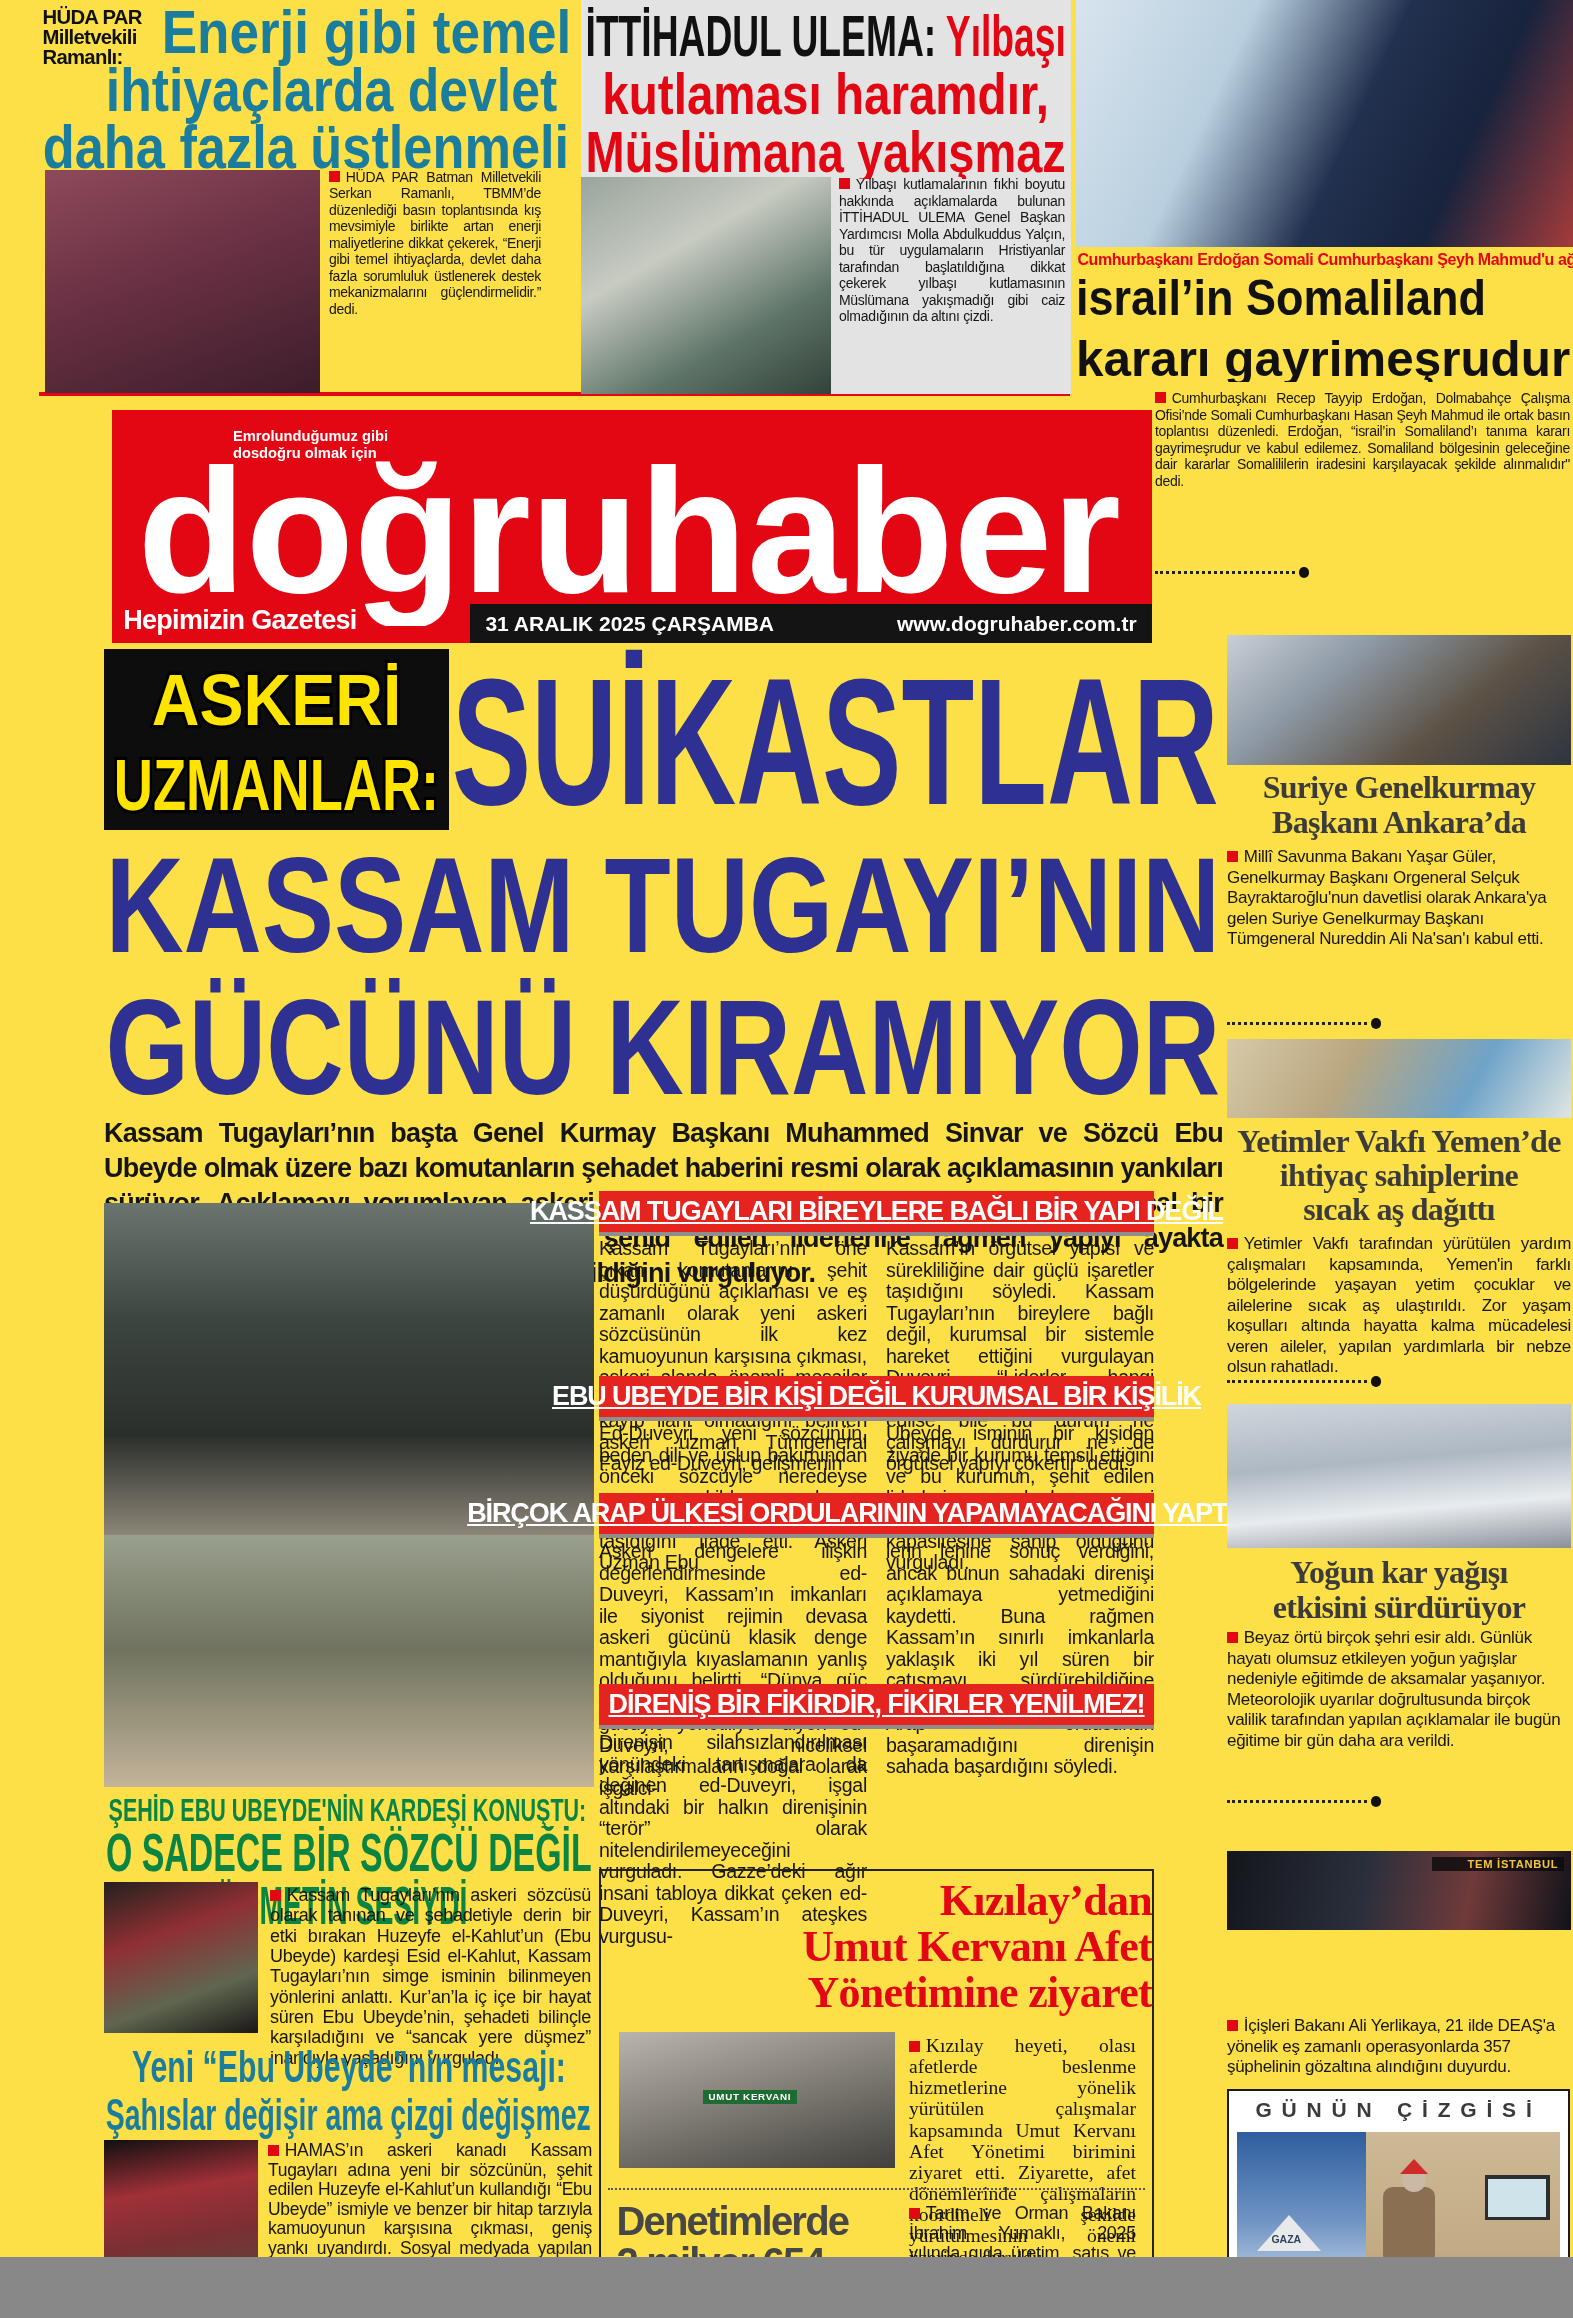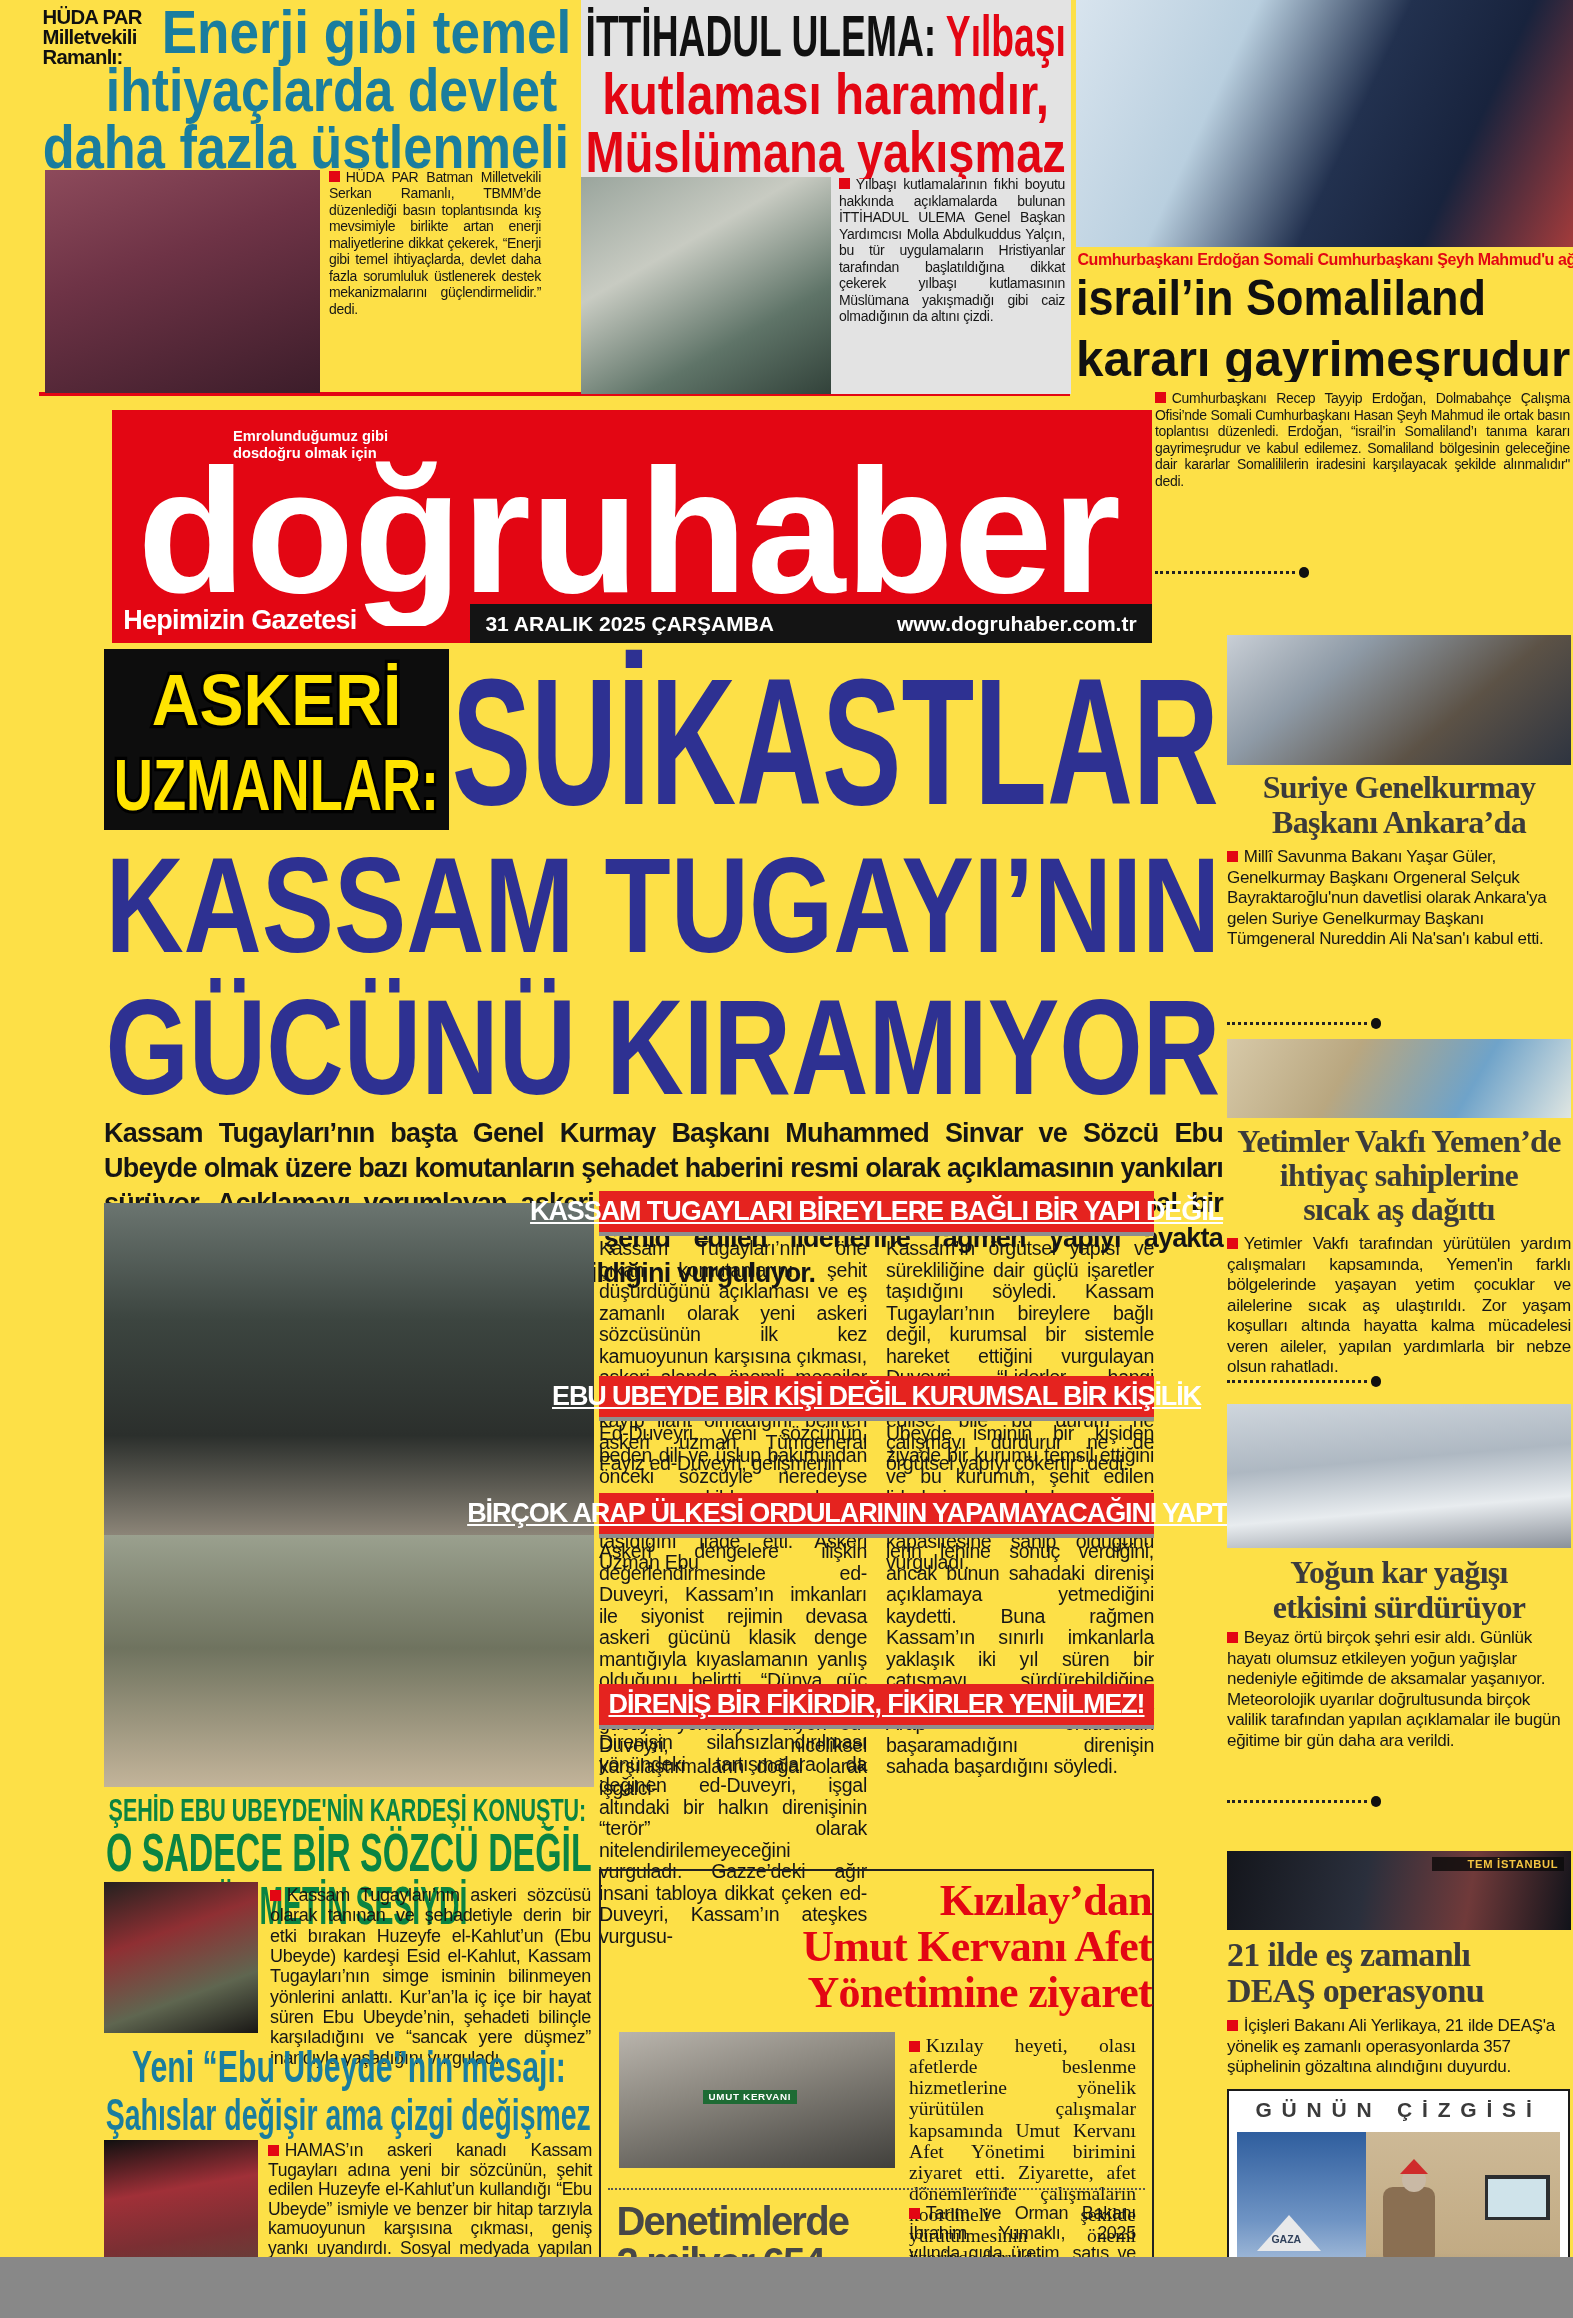--- a/index.html
+++ b/index.html
@@ -243,24 +243,20 @@
     <span class="bul"></span><span>Beyaz örtü birçok şehri esir aldı. Günlük hayatı olumsuz etkileyen yoğun yağışlar nedeniyle eğitimde de aksamalar yaşanıyor. Meteorolojik uyarılar doğrultusunda birçok valilik tarafından yapılan açıklamalar ile bugün eğitime bir gün daha ara verildi.</span>
   </div>
   <div class="abs dotsep" style="left:1227px;top:1796px;">
       <i class="dl"></i>
       <i class="dd"></i>
     </div>
 
   <div class="photo" style="left:1227px;top:1851px;width:344px;height:79px;background:linear-gradient(100deg,#14161c 0%,#2a2f3c 40%,#703a3a 70%,#11131a 100%);">
     <span class="photo-label" style="right:7px;top:5.6px;padding-left:36px;">TEM İSTANBUL</span>
   </div>
-  <div class="abs rc-head" style="left:1227px;top:1937px;width:344px;font-size:34px;line-height:1.06;text-align:left;">
-    <div>21 ilde eş zamanlı</div>
-    <div>DEAŞ operasyonu</div>
-  </div>
   <div class="abs bodytxt b24" style="left:1227px;top:2016px;width:344px;text-align:left;">
     <span class="bul"></span><span>İçişleri Bakanı Ali Yerlikaya, 21 ilde DEAŞ'a yönelik eş zamanlı operasyonlarda 357 şüphelinin gözaltına alındığını duyurdu.</span>
   </div>
 
   <div class="abs gunbox" style="left:1227px;top:2089px;width:339px;height:210px;">
     <div class="gunhead" style="margin-top:7px;">GÜNÜN ÇİZGİSİ</div>
     <div class="abs" style="left:8.4px;top:41px;right:8.4px;bottom:8.4px;">
       <div class="abs" style="left:0;top:0;width:40%;height:100%;background:linear-gradient(180deg,#2f5e9e 0%,#6f94c4 55%,#c4d4e6 100%);">
         <div class="abs" style="left:19.6px;bottom:42px;width:0;height:0;border-left:32px solid transparent;border-right:32px solid transparent;border-bottom:36px solid #e8e9ea;"></div>
         <div class="abs" style="left:34px;bottom:48px;color:#30415c;font-weight:bold;font-size:10.5px;">GAZA</div>

